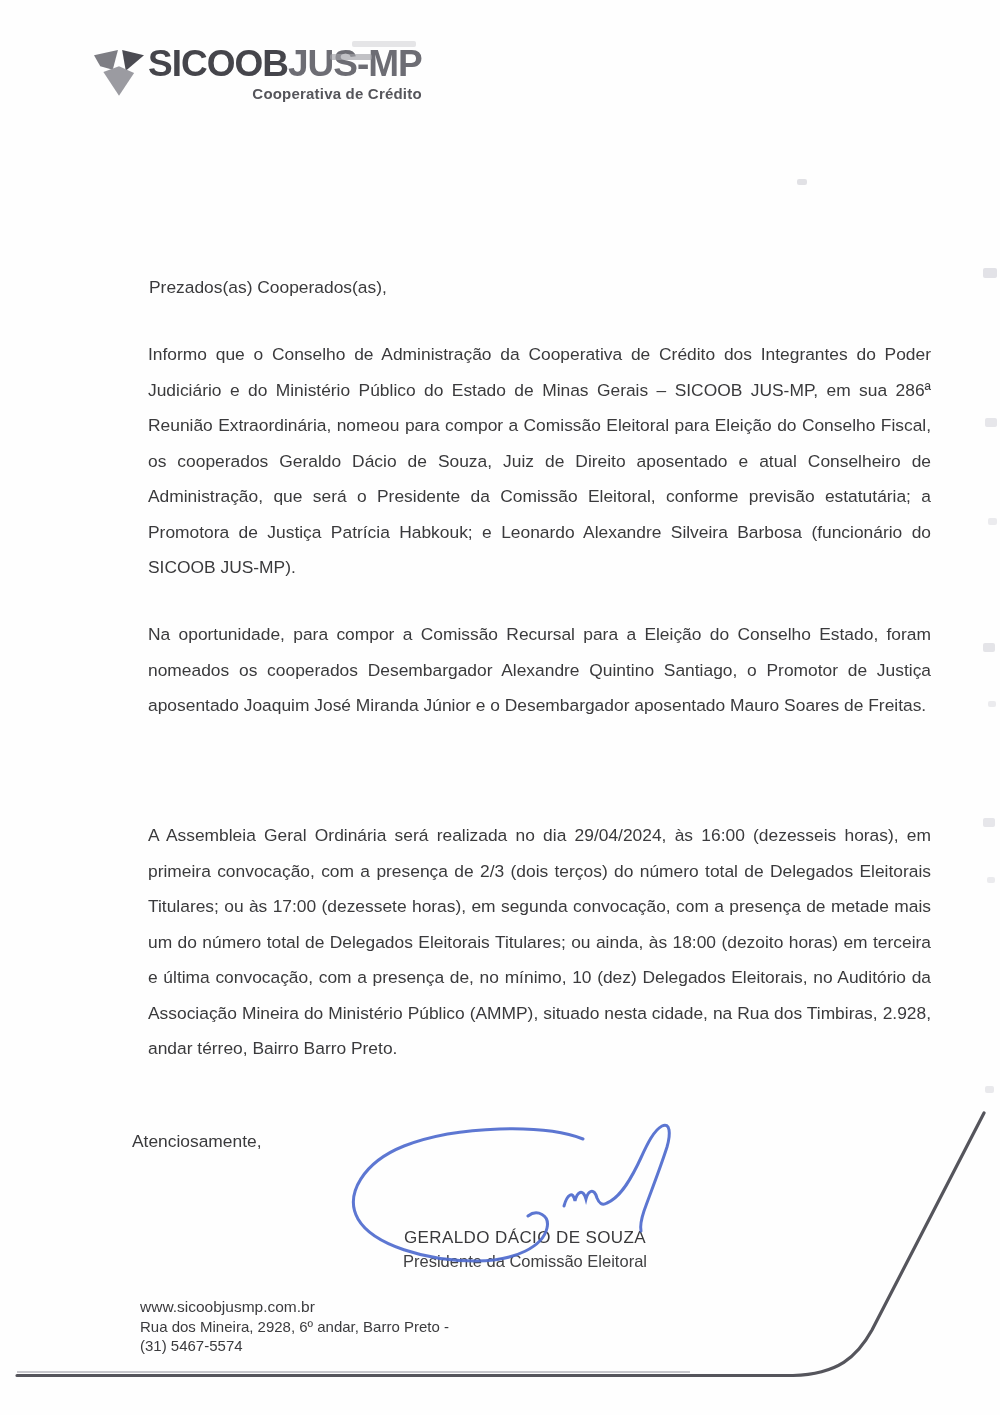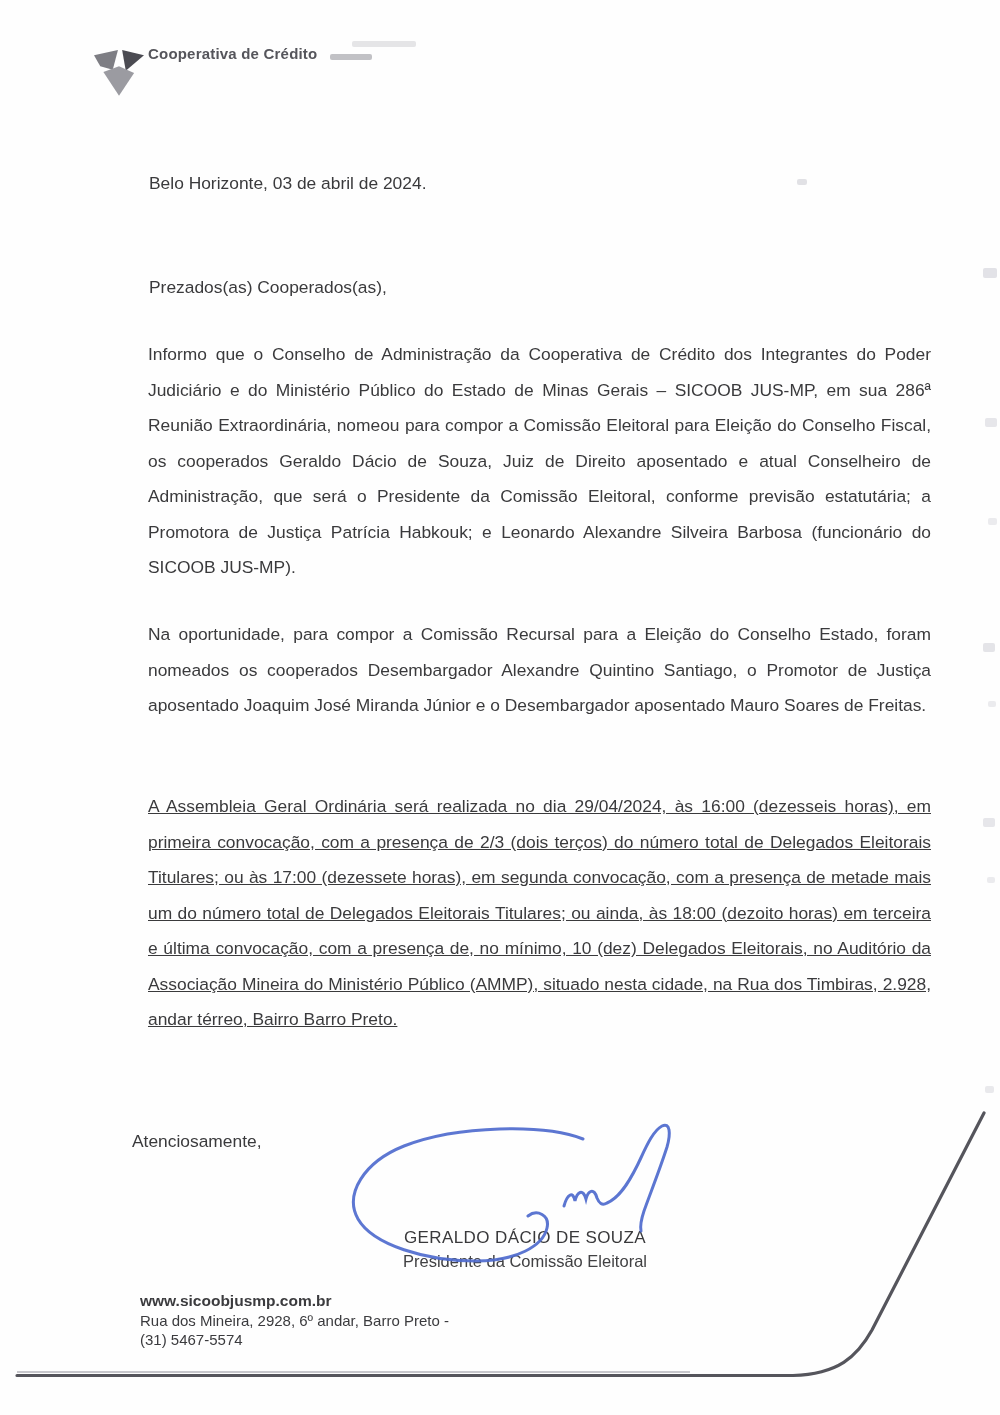--- a/index.html
+++ b/index.html
@@ -15,52 +15,52 @@
   .logo-brand{color:#45454b;}
   .logo-unit{color:#6d6d74;}
   .logo-tagline{font-size:15px;font-weight:700;color:#55555b;text-align:right;margin-top:1px;letter-spacing:0.2px;}
   
   .bodytext{font-size:17.4px;line-height:35.5px;color:#3a3a3c;}
   .date{position:absolute;left:149px;top:166px;}
   .salutation{position:absolute;left:149px;top:270px;}
   .para{position:absolute;left:148px;width:783px;margin:0;text-align:justify;text-justify:inter-word;hyphens:none;}
   .p1{top:337px;}
   .p2{top:617px;}
-  .p3{top:789px;text-decoration:underline;}
+  .p3{top:818px;}
   .closing{position:absolute;left:132px;top:1124px;}
   
   .sig-block{position:absolute;left:335px;top:1228px;width:380px;text-align:center;}
   .sig-name{font-size:17px;letter-spacing:0.4px;color:#39393b;}
   .sig-title{font-size:16.5px;color:#414143;margin-top:4px;}
   .sig-ink{position:absolute;left:330px;top:1108px;width:360px;height:170px;z-index:5;pointer-events:none;}
   
   .footer{position:absolute;left:140px;top:1291px;font-size:15px;line-height:19.5px;color:#3b3b3e;}
-  .footer .site{font-weight:700;font-size:15.5px;}
+  .footer .site{font-weight:400;font-size:15.5px;margin-top:6px;}
   
   .swoosh{position:absolute;left:0;top:0;width:1000px;height:1415px;pointer-events:none;z-index:4;}
   
   .art{position:absolute;border-radius:2px;pointer-events:none;}
 </style>
 </head>
 <body>
 
 <div class="page">
 
   <header class="logo">
     <svg class="logo-mark" viewBox="0 0 96 100" aria-hidden="true">
       <polygon points="0,12 46,2 36,40 12,33" fill="#7e7e84"></polygon>
       <polygon points="54,2 96,12 61,42" fill="#4b4b52"></polygon>
       <polygon points="18,44 48,33 77,46 48,90" fill="#9b9ba1"></polygon>
     </svg>
     <div class="logo-text">
+      <div class="logo-line"><span class="logo-brand">SICOOB</span><span class="logo-unit">JUS-MP</span></div>
       <div class="logo-tagline">Cooperativa de Crédito</div>
     </div>
   </header>
 
-  <div class="date bodytext">Belo Horizonte, 03 de abril de 2024.</div>
   <div class="salutation bodytext">Prezados(as) Cooperados(as),</div>
 
   <p class="para p1 bodytext">Informo que o Conselho de Administração da Cooperativa de Crédito dos Integrantes do Poder Judiciário e do Ministério Público do Estado de Minas Gerais – SICOOB JUS-MP, em sua 286ª Reunião Extraordinária, nomeou para compor a Comissão Eleitoral para Eleição do Conselho Fiscal, os cooperados Geraldo Dácio de Souza, Juiz de Direito aposentado e atual Conselheiro de Administração, que será o Presidente da Comissão Eleitoral, conforme previsão estatutária;  a Promotora de Justiça Patrícia Habkouk; e Leonardo Alexandre Silveira Barbosa (funcionário do SICOOB JUS-MP).</p>
   <p class="para p2 bodytext">Na oportunidade, para compor a Comissão Recursal para a Eleição do Conselho Estado, foram nomeados os cooperados Desembargador Alexandre Quintino Santiago, o Promotor de Justiça aposentado Joaquim José Miranda Júnior e o Desembargador aposentado Mauro Soares de Freitas.</p>
   <p class="para p3 bodytext">A Assembleia Geral Ordinária será realizada no dia 29/04/2024, às 16:00 (dezesseis horas), em primeira convocação, com a presença de 2/3 (dois terços) do número total de Delegados Eleitorais Titulares; ou às 17:00 (dezessete horas), em segunda convocação, com a presença de metade mais um do número total de Delegados Eleitorais Titulares; ou ainda, às 18:00 (dezoito horas) em terceira e última convocação, com a presença de, no mínimo, 10 (dez) Delegados Eleitorais, no Auditório da Associação Mineira do Ministério Público (AMMP), situado nesta cidade, na Rua dos Timbiras, 2.928, andar térreo, Bairro Barro Preto.</p>
 
   <div class="closing bodytext">Atenciosamente,</div>
 
   <div class="sig-block">
     <div class="sig-name">GERALDO DÁCIO DE SOUZA</div>

